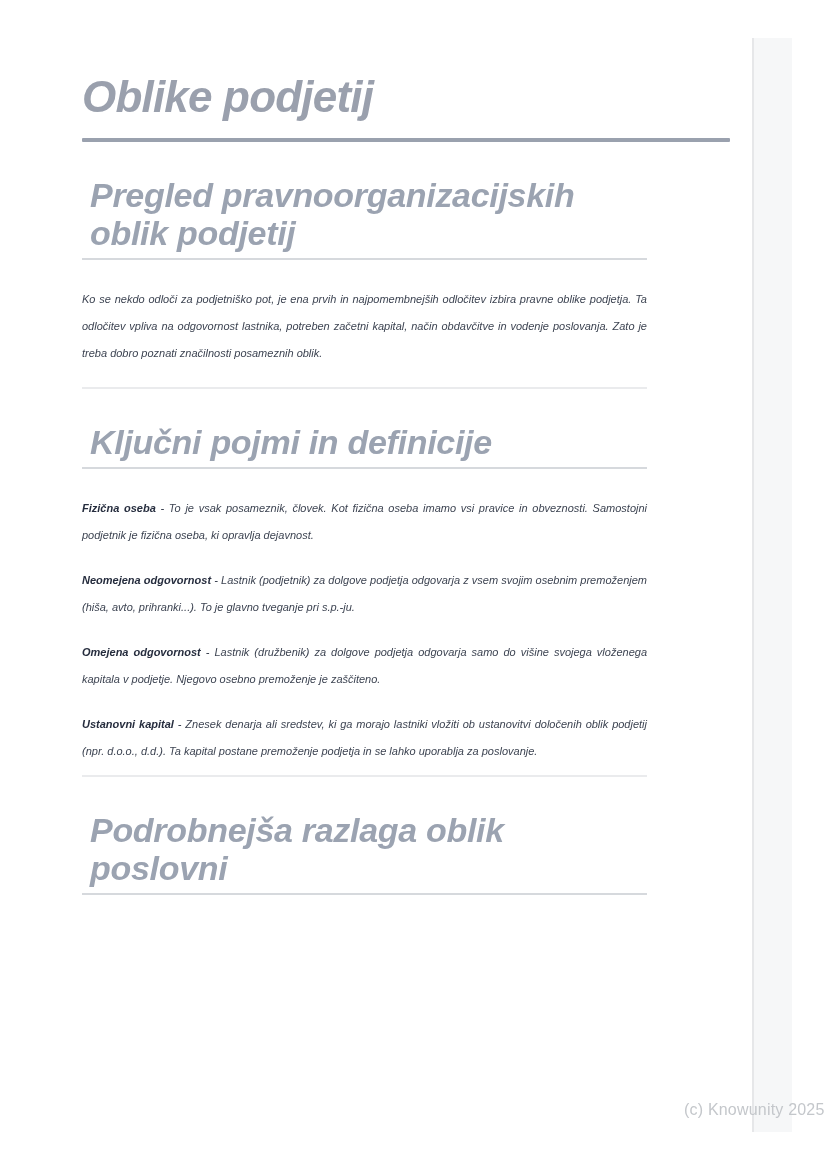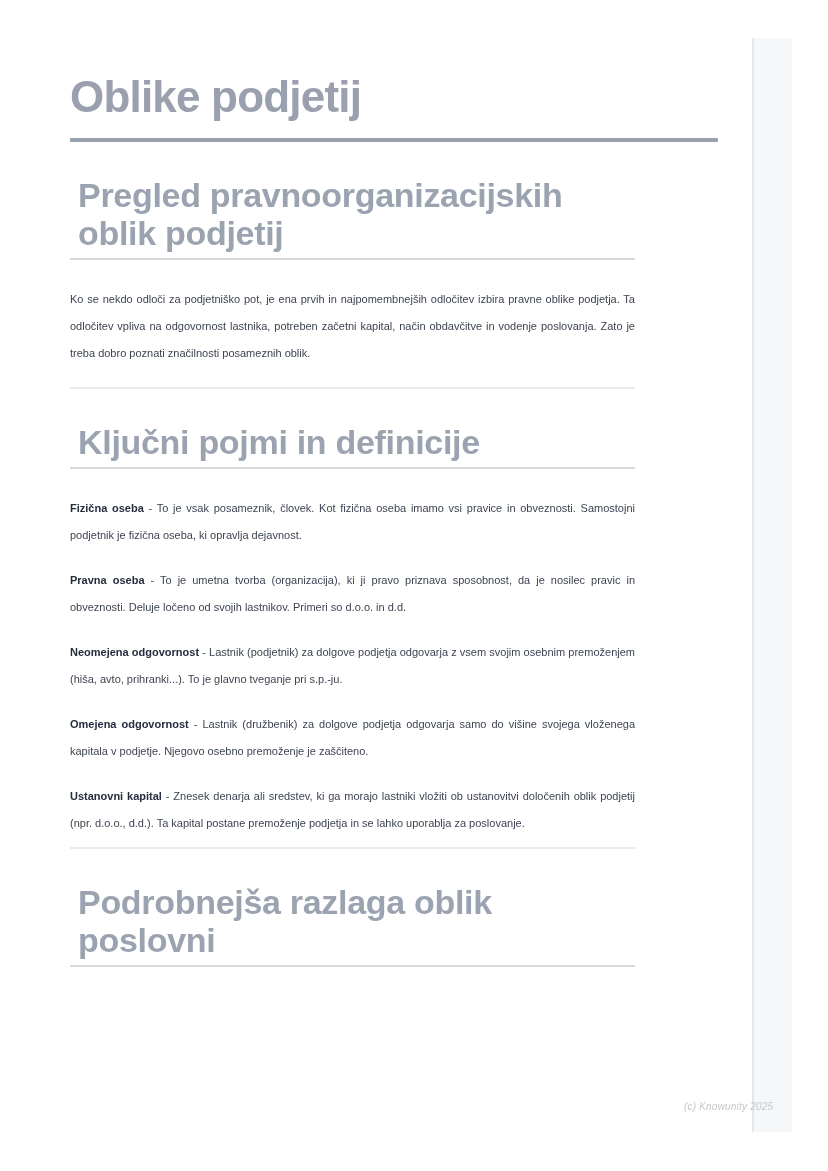--- a/index.html
+++ b/index.html
@@ -9,23 +9,24 @@
     height: 1171px;
     position: relative;
     overflow: hidden;
     background: #ffffff;
     font-family: "Liberation Sans", "DejaVu Sans", sans-serif;
     -webkit-font-smoothing: antialiased;
   }
 
   .page {
     position: absolute;
-    left: 70px;
+    left: 82px;
     top: 0;
     width: 565px;
+    font-style: italic;
   }
 
   .doc-title {
     margin: 0;
     padding-top: 72px;
     font-size: 44px;
     line-height: 50px;
     font-weight: 700;
     letter-spacing: -0.8px;
     color: var(--title, #9aa0ad);
@@ -84,26 +85,25 @@
     height: 1094px;
     background: var(--strip_bg, #f6f7f8);
     border-left: 2px solid var(--strip_edge, #e6e7e9);
     z-index: 1;
   }
 
   .watermark {
     position: absolute;
     left: 684px;
     top: 1101px;
-    font-size: 10px;
+    font-size: 16px;
     letter-spacing: 0.2px;
     color: var(--watermark, #c4c7cb);
     z-index: 3;
     white-space: nowrap;
-    font-style: italic;
   }
 </style>
 </head>
 <body>
 
 <div class="side-strip"></div>
 
 <div class="page">
 
   <h1 class="doc-title">Oblike podjetij</h1>
@@ -117,21 +117,20 @@
 
   <div class="divider"></div>
 
   <section>
     <h2 class="sec-heading">Ključni pojmi in definicije</h2>
     <div class="heading-rule"></div>
 
     <div class="defs">
       <p class="body-par def"><strong>Fizična oseba</strong> <span>-</span> <span>To je vsak posameznik, človek. Kot fizična oseba imamo vsi pravice in obveznosti. Samostojni podjetnik je fizična oseba, ki opravlja dejavnost.</span></p>
 
-      <p class="body-par def"><strong>Pravna oseba</strong> <span>-</span> <span>To je umetna tvorba (organizacija), ki ji pravo priznava sposobnost, da je nosilec pravic in obveznosti. Deluje ločeno od svojih lastnikov. Primeri so d.o.o. in d.d.</span></p>
 
       <p class="body-par def"><strong>Neomejena odgovornost</strong> <span>-</span> <span>Lastnik (podjetnik) za dolgove podjetja odgovarja z vsem svojim osebnim premoženjem (hiša, avto, prihranki...). To je glavno tveganje pri s.p.-ju.</span></p>
 
       <p class="body-par def"><strong>Omejena odgovornost</strong> <span>-</span> <span>Lastnik (družbenik) za dolgove podjetja odgovarja samo do višine svojega vloženega kapitala v podjetje. Njegovo osebno premoženje je zaščiteno.</span></p>
 
       <p class="body-par def"><strong>Ustanovni kapital</strong> <span>-</span> <span>Znesek denarja ali sredstev, ki ga morajo lastniki vložiti ob ustanovitvi določenih oblik podjetij (npr. d.o.o., d.d.). Ta kapital postane premoženje podjetja in se lahko uporablja za poslovanje.</span></p>
 
     </div>
   </section>
 

